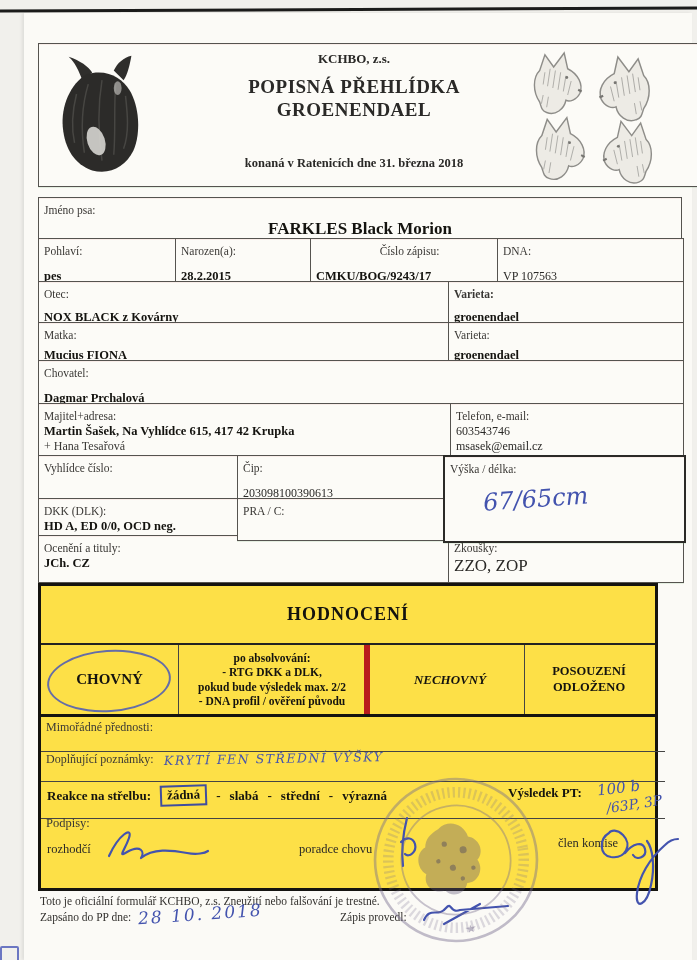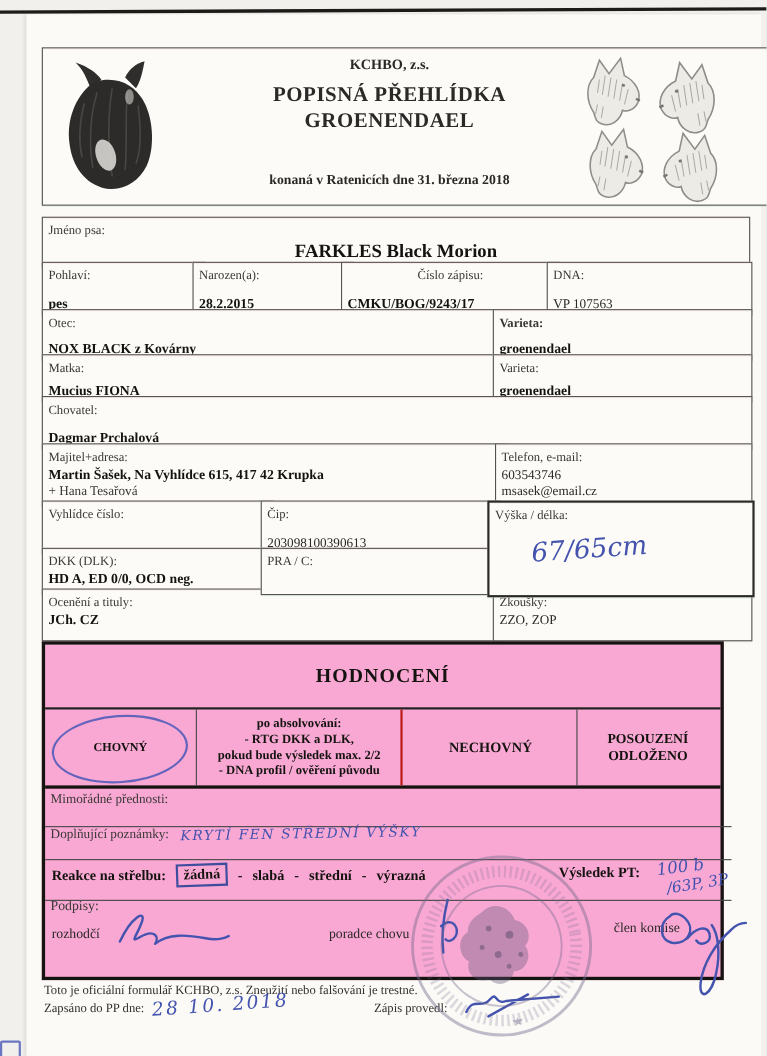--- a/index.html
+++ b/index.html
@@ -132,35 +132,35 @@
   <div class="cell pad" style="left:38px;top:535px;width:410px;height:42px;">
     <span class="lab">Ocenění a tituly:</span>
     <div class="val">JCh. CZ</div>
   </div>
 
   <div class="cell pad" style="left:237px;top:498px;width:206px;height:37px;">
     <span class="lab">PRA / C:</span>
   </div>
   <div class="cell pad" style="left:448px;top:535px;width:224px;height:42px;">
     <span class="lab">Zkoušky:</span>
-    <div style="font-size:12px;">ZZO, ZOP</div>
-  </div>
-
-  <div class="abs" style="left:38px;top:583px;width:614px;height:302px;border:3px solid #151410;background:#f9a8d4;">
+    <div style="font-size:17px;">ZZO, ZOP</div>
+  </div>
+
+  <div class="abs" style="left:38px;top:583px;width:614px;height:302px;border:3px solid #151410;background:#fde047;">
     <div class="center" style="padding-top:18px;font-weight:bold;font-size:18px;letter-spacing:1px;color:#14130f;">HODNOCENÍ</div>
 
     <div class="abs" style="left:0;top:57px;width:100%;height:69px;border-top:2px solid #222;border-bottom:3px solid #151410;">
-      <div class="evalcell" style="left:0;width:137px;font-size:11px;">CHOVNÝ</div>
+      <div class="evalcell" style="left:0;width:137px;font-size:15px;">CHOVNÝ</div>
       <div class="evalcell" style="left:137px;width:186px;border-left:1px solid #444;font-size:11.5px;line-height:1.22;flex-direction:column;">
         <span>po absolvování:</span>
         <span>- RTG DKK a DLK,</span>
         <span>pokud bude výsledek max. 2/2</span>
         <span>- DNA profil / ověření původu</span>
       </div>
-      <div class="evalcell" style="left:323px;width:160px;border-left:2px solid #b91c1c;font-size:13px;">NECHOVNÝ</div>
+      <div class="evalcell" style="left:323px;width:160px;border-left:6px solid #b91c1c;font-size:13px;font-style:italic;">NECHOVNÝ</div>
       <div class="evalcell" style="left:483px;width:128px;border-left:1px solid #444;font-size:12.5px;line-height:1.25;flex-direction:column;">
         <span>POSOUZENÍ</span>
         <span>ODLOŽENO</span>
       </div>
 
       <div class="abs" style="left:6px;top:5px;width:120px;height:58px;border:2px solid #4a58b8;border-radius:50%;transform:rotate(-4deg);opacity:.85;"></div>
     </div>
 
     <div class="abs pad" style="left:0;top:129px;width:100%;height:32px;border-bottom:1px solid #444;">
       <span class="lab" style="font-size:12px;">Mimořádné přednosti:</span>

